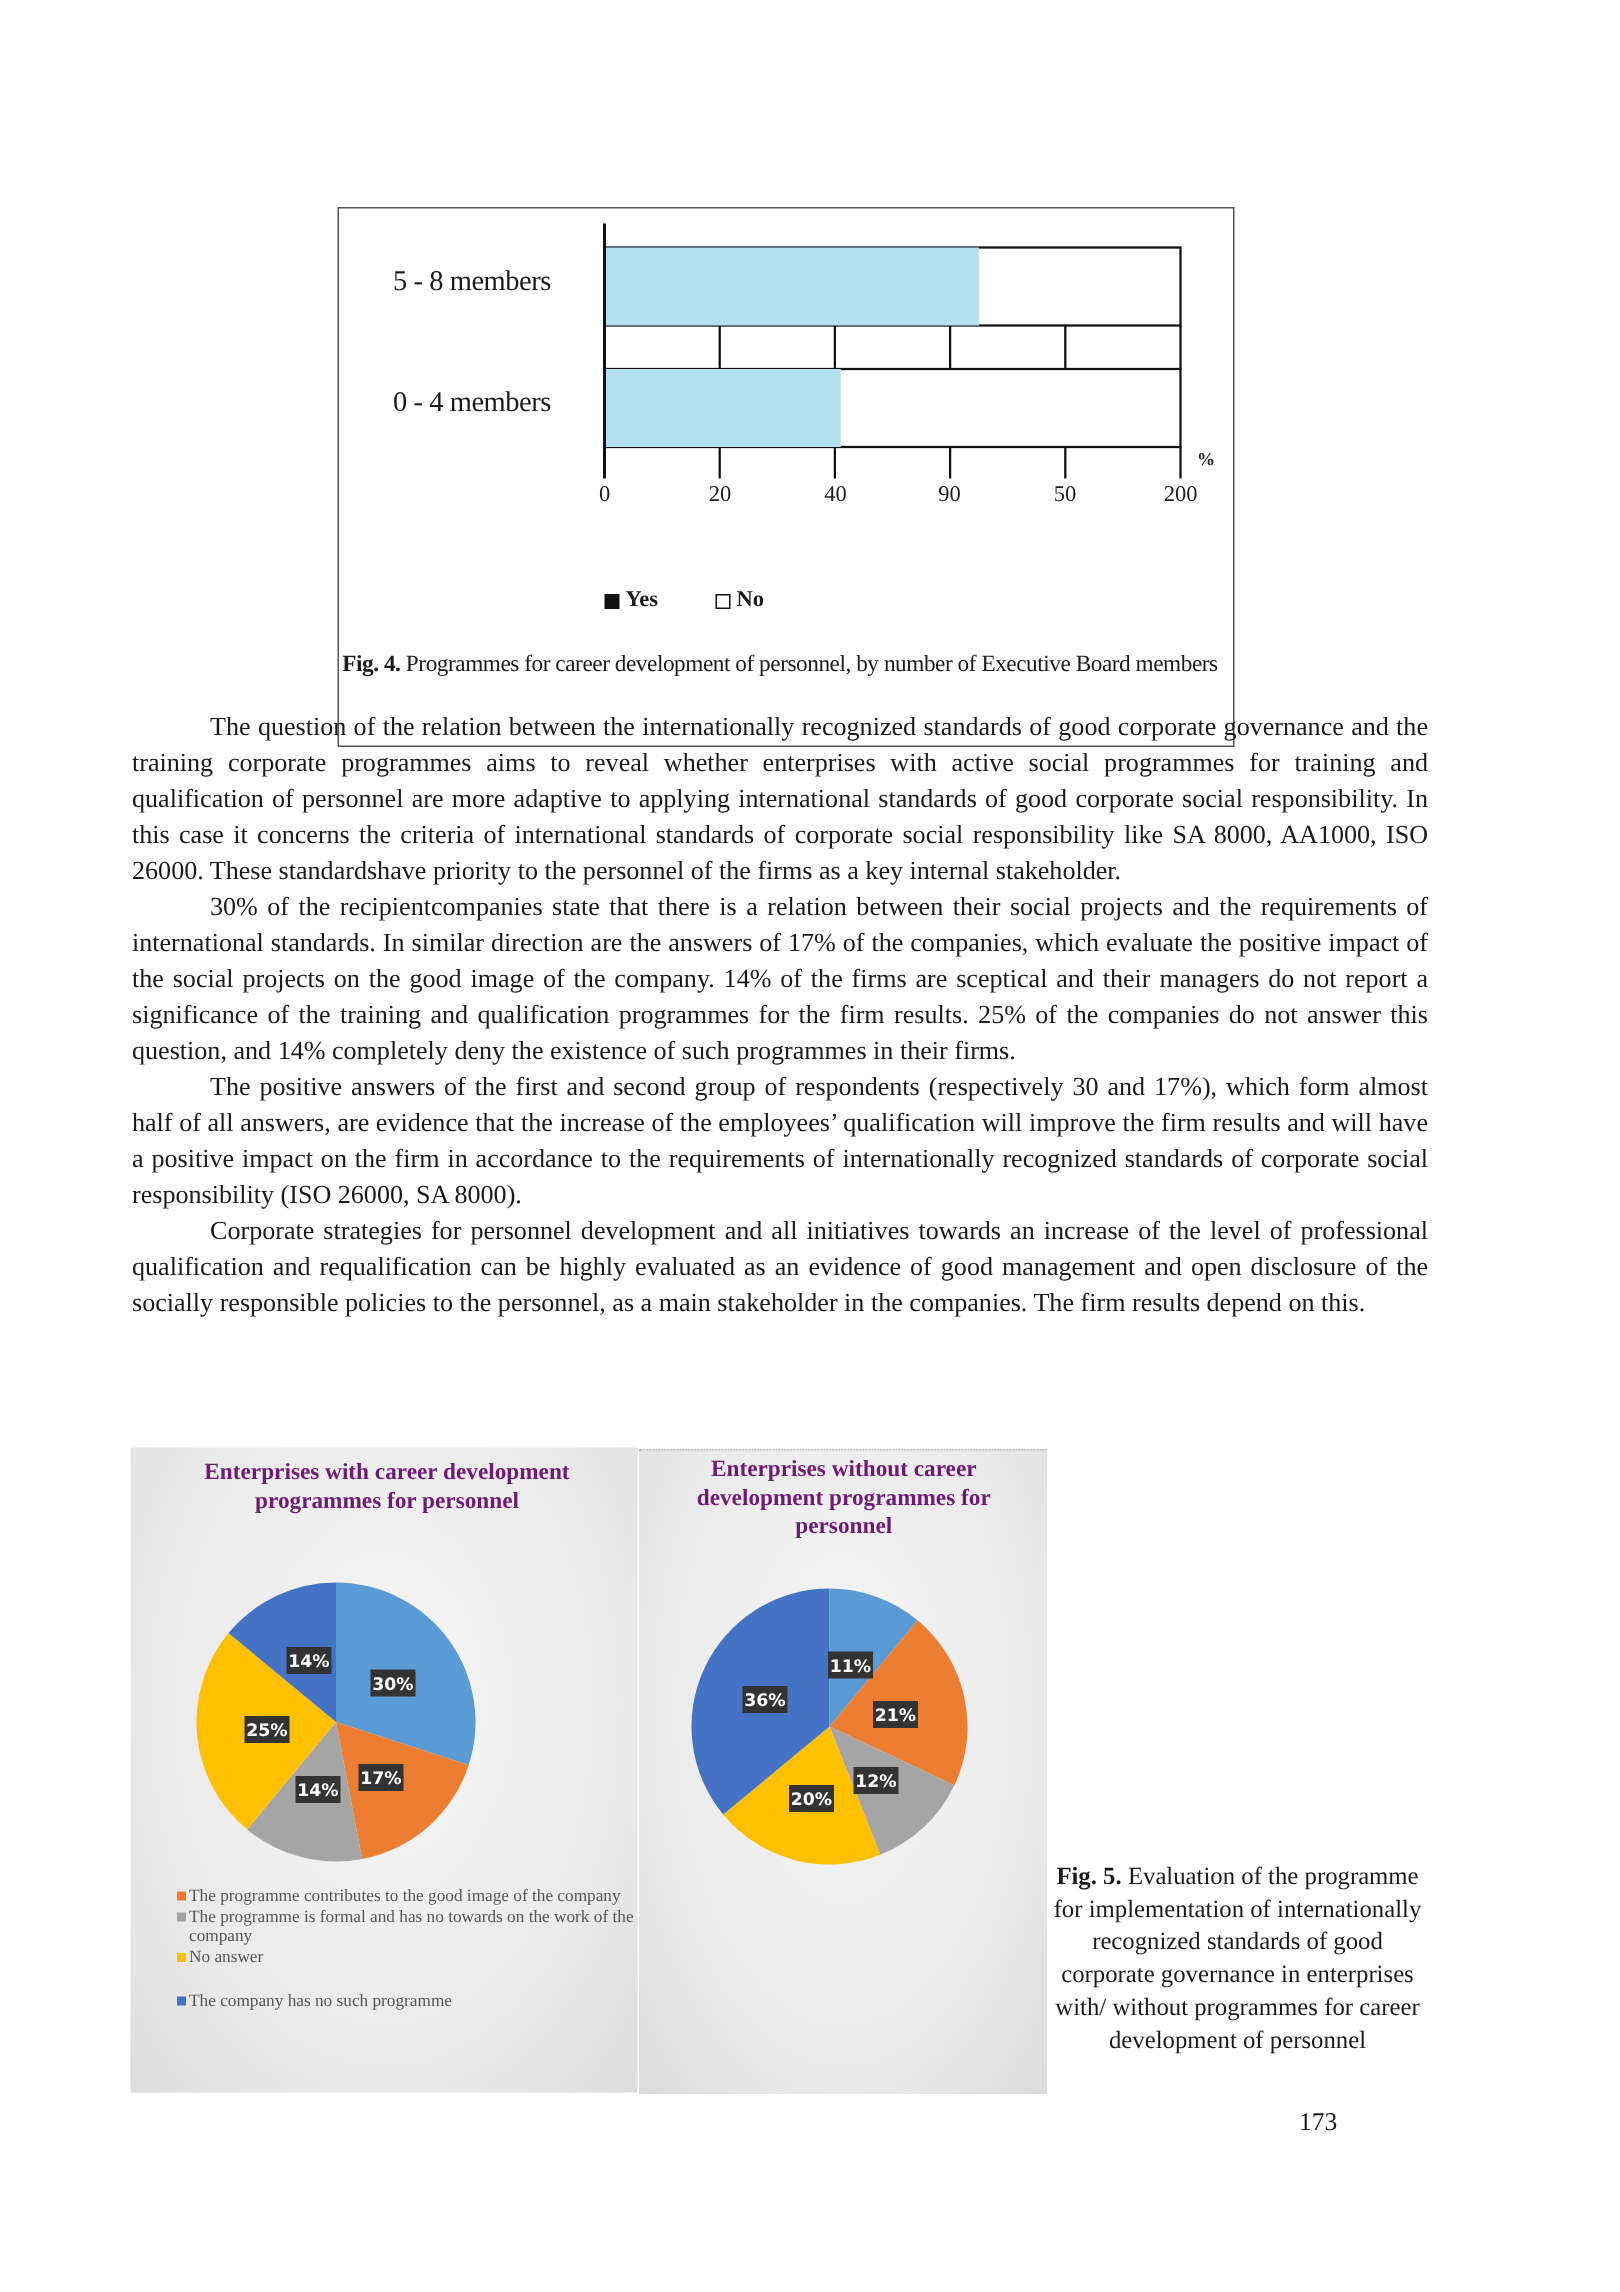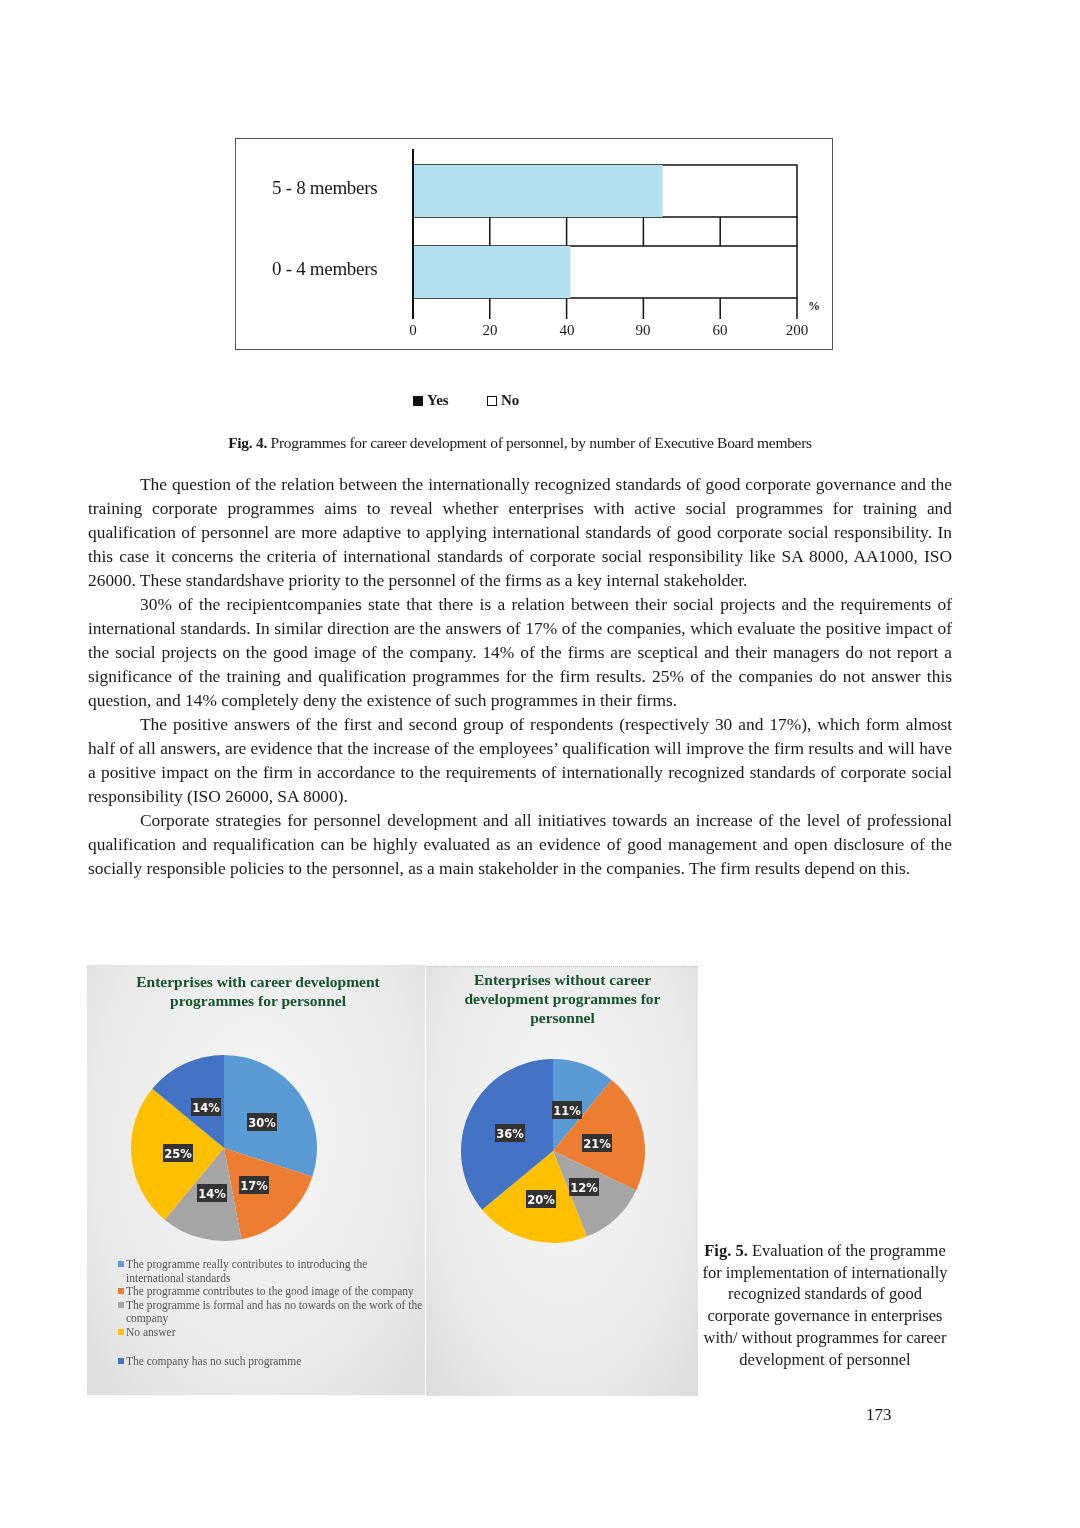--- a/index.html
+++ b/index.html
@@ -1,35 +1,35 @@
 <!DOCTYPE html>
 <html><head>
 <meta charset="utf-8">
 <style>
   html, body { margin: 0; padding: 0; background: #ffffff; }
   body { width: 1080px; height: 1528px; position: relative; font-family: "Liberation Serif", serif; color: #1a1a1a; overflow: hidden; }
   .abs { position: absolute; }
 
   
-  #fig4 { left: 235px; top: 138px; width: 598px; height: 212px; border: 1.5px solid #555; box-sizing: border-box; background: #fff; }
+  #fig4 { left: 225px; top: 138px; width: 598px; height: 360px; border: 1.5px solid #555; box-sizing: border-box; background: #fff; }
   .bar-label { position: absolute; font-size: 19px; font-family: "Liberation Serif", serif; letter-spacing: -0.3px; }
   .tick-label { position: absolute; font-size: 15px; font-family: "Liberation Serif", serif; transform: translateX(-50%); }
   .legend4 { position: absolute; font-size: 15px; font-weight: bold; font-family: "Liberation Serif", serif; display: flex; align-items: center; gap: 4px; }
   .sq { display: inline-block; width: 10px; height: 10px; box-sizing: border-box; }
 
   .caption { position: absolute; font-size: 15.5px; text-align: center; font-family: "Liberation Serif", serif; letter-spacing: -0.3px; }
   .caption b { font-weight: bold; }
 
   .body-text { position: absolute; left: 88px; width: 864px; font-size: 17.4px; line-height: 24px; text-align: justify; font-family: "Liberation Serif", serif; }
   .body-text p { margin: 0; text-indent: 52px; text-align: justify; }
 
   
   #fig5left { left: 87px; top: 965px; width: 338px; height: 430px; background: radial-gradient(ellipse at 50% 40%, #f7f7f7 0%, #e9e9e9 70%, #dcdcdc 100%); }
   #fig5right { left: 426px; top: 966px; width: 272px; height: 429px; background: radial-gradient(ellipse at 50% 40%, #f7f7f7 0%, #e9e9e9 70%, #dcdcdc 100%); border-top: 1px dotted #bbb; }
-  .pie-title { position: absolute; font-family: "Liberation Serif", serif; font-weight: bold; color: #14532d; text-align: center; font-size: 15.5px; line-height: 19px; }
+  .pie-title { position: absolute; font-family: "Liberation Serif", serif; font-weight: bold; color: #701a75; text-align: center; font-size: 15.5px; line-height: 19px; }
   .legend5 { position: absolute; left: 118px; top: 1258px; width: 310px; font-size: 11.5px; line-height: 13.5px; color: #555; font-family: "Liberation Serif", serif; }
   .legend5 .item { display: flex; align-items: flex-start; }
   .legend5 .sw { display: inline-block; width: 6px; height: 6px; margin-right: 2px; margin-top: 3px; flex: 0 0 auto; }
   .fig5cap { position: absolute; left: 700px; top: 1240px; width: 250px; font-size: 16.5px; line-height: 21.7px; text-align: center; font-family: Liberation Serif, serif; }
   .pageno { position: absolute; left: 866px; top: 1405px; font-size: 17px; font-family: "Liberation Serif", serif; }
 </style>
 </head>
 <body>
 
 <div id="fig4" class="abs">
@@ -51,21 +51,21 @@
         <rect x="177" y="107" width="157.44" height="52" fill="#b3e1ef"></rect>
         <line x1="177" y1="10" x2="177" y2="180" stroke="#111" stroke-width="2"></line>
       </g>
   </svg>
   <span class="bar-label" style="left:36px;top:38px">5 - 8 members</span>
   <span class="bar-label" style="left:36px;top:119px">0 - 4 members</span>
   <span class="tick-label" style="left:177px;top:183px">0</span>
   <span class="tick-label" style="left:254px;top:183px">20</span>
   <span class="tick-label" style="left:331px;top:183px">40</span>
   <span class="tick-label" style="left:407px;top:183px">90</span>
-  <span class="tick-label" style="left:484px;top:183px">60</span>
+  <span class="tick-label" style="left:484px;top:183px">50</span>
   <span class="tick-label" style="left:561px;top:183px">200</span>
   <span class="abs" style="left:572px;top:160px;font-size:12px;font-weight:bold">%</span>
   <div class="legend4" style="left:177px;top:253px">
     <span class="sq" style="background:#111"></span>
     <span>Yes</span>
   </div>
   <div class="legend4" style="left:251px;top:253px">
     <span class="sq" style="border:1.5px solid #111;background:#fff"></span>
     <span>No</span>
   </div>
@@ -120,24 +120,20 @@
       <text x="584" y="1191.5" text-anchor="middle" fill="#fff" font-size="11.5" font-weight="bold" font-family="DejaVu Sans, sans-serif">12%</text>
       <rect x="526" y="1190" width="30" height="18" fill="#333"></rect>
       <text x="541" y="1203.5" text-anchor="middle" fill="#fff" font-size="11.5" font-weight="bold" font-family="DejaVu Sans, sans-serif">20%</text>
       <rect x="495" y="1124" width="30" height="18" fill="#333"></rect>
       <text x="510" y="1137.5" text-anchor="middle" fill="#fff" font-size="11.5" font-weight="bold" font-family="DejaVu Sans, sans-serif">36%</text>
     </g>
 </svg>
 
 <div class="legend5">
   <div class="item">
-      <span class="sw" style="background:#5b9bd5"></span>
-      <span>The programme really contributes to introducing the international standards</span>
-    </div>
-  <div class="item">
       <span class="sw" style="background:#ed7d31"></span>
       <span>The programme contributes to the good image of the company</span>
     </div>
   <div class="item">
       <span class="sw" style="background:#a5a5a5"></span>
       <span>The programme is formal and has no towards on the work of the company</span>
     </div>
   <div class="item">
       <span class="sw" style="background:#ffc000"></span>
       <span>No answer</span>

